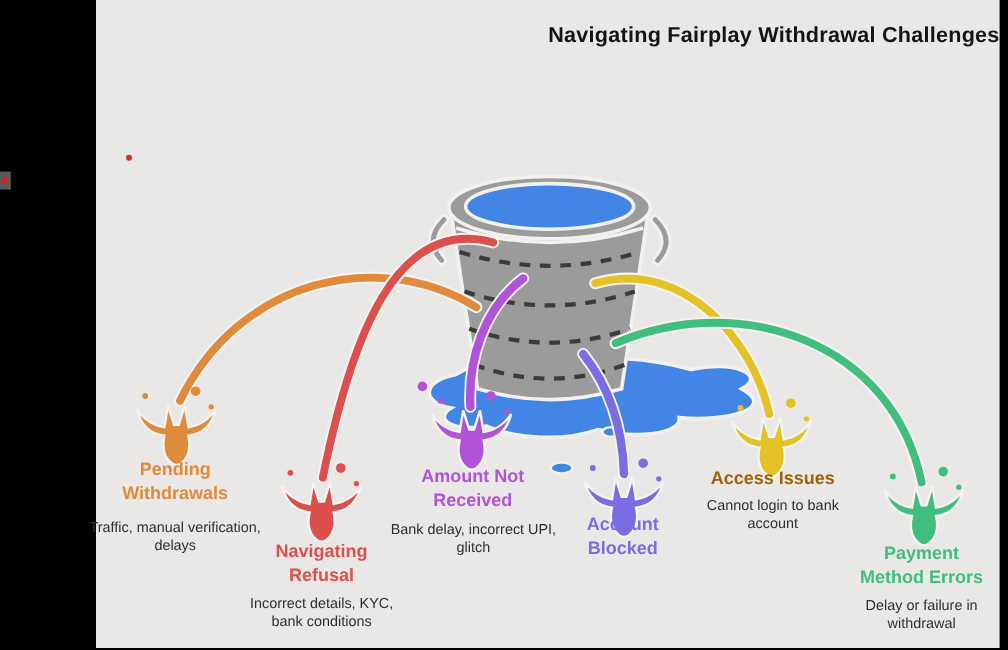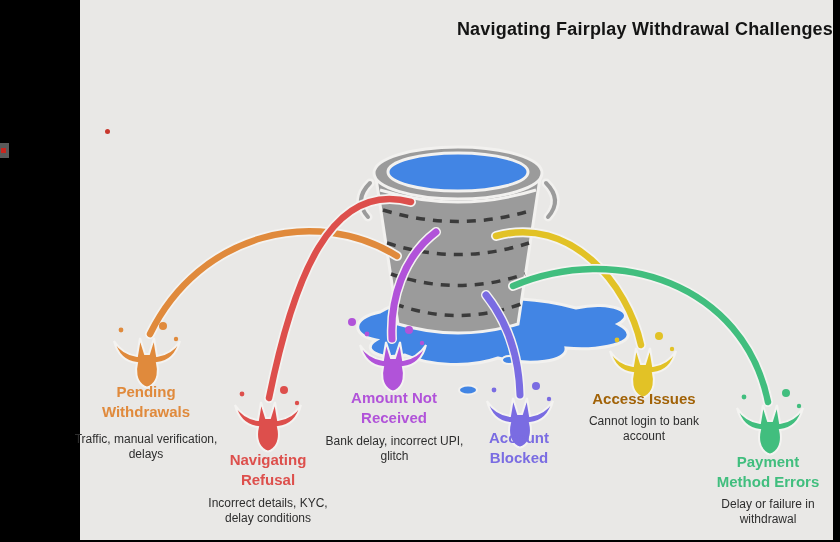--- a/index.html
+++ b/index.html
@@ -124,21 +124,21 @@
       <use href="#splash" x="643" y="359" style="color: rgb(226, 194, 38);"></use>
       <use href="#splash" x="770" y="416" style="color: rgb(65, 190, 126);"></use>
       <circle cx="352" cy="322" r="4" style="fill: rgb(177, 83, 217);"></circle>
     </g>
   </svg>
 
   <div class="label-head h1" style="color: rgb(224, 138, 60);">Pending Withdrawals</div>
   <div class="label-sub s1">Traffic, manual verification, delays</div>
 
   <div class="label-head h2" style="color: rgb(221, 79, 76);">Navigating Refusal</div>
-  <div class="label-sub s2">Incorrect details, KYC, delay conditions</div>
+  <div class="label-sub s2">Incorrect details, KYC, bank conditions</div>
 
   <div class="label-head h3" style="color: rgb(177, 83, 217);">Amount Not Received</div>
   <div class="label-sub s3">Bank delay, incorrect UPI, glitch</div>
 
   <div class="label-head h4" style="color: rgb(122, 108, 226);">Account Blocked</div>
 
   <div class="label-head h5" style="color: #a16207;">Access Issues</div>
   <div class="label-sub s5">Cannot login to bank account</div>
 
   <div class="label-head h6" style="color: rgb(65, 190, 126);">Payment Method Errors</div>

